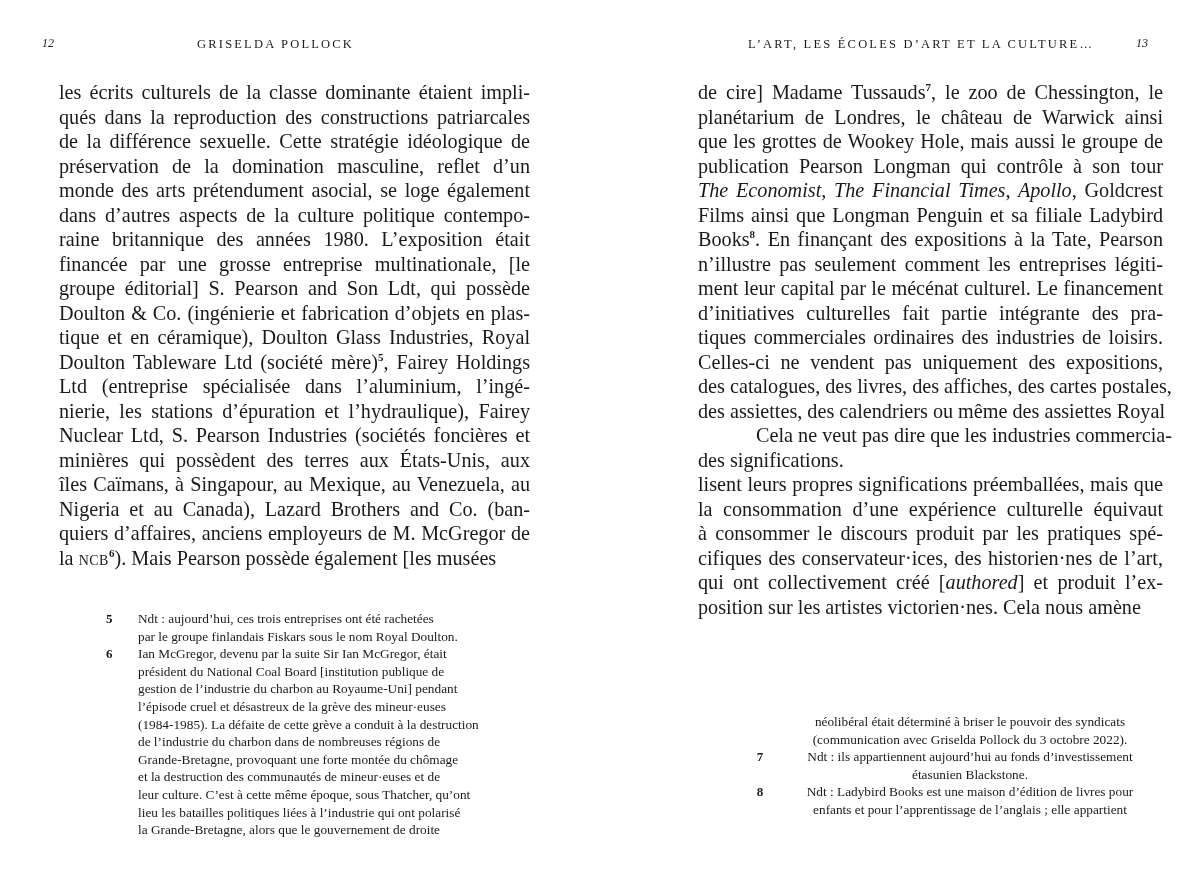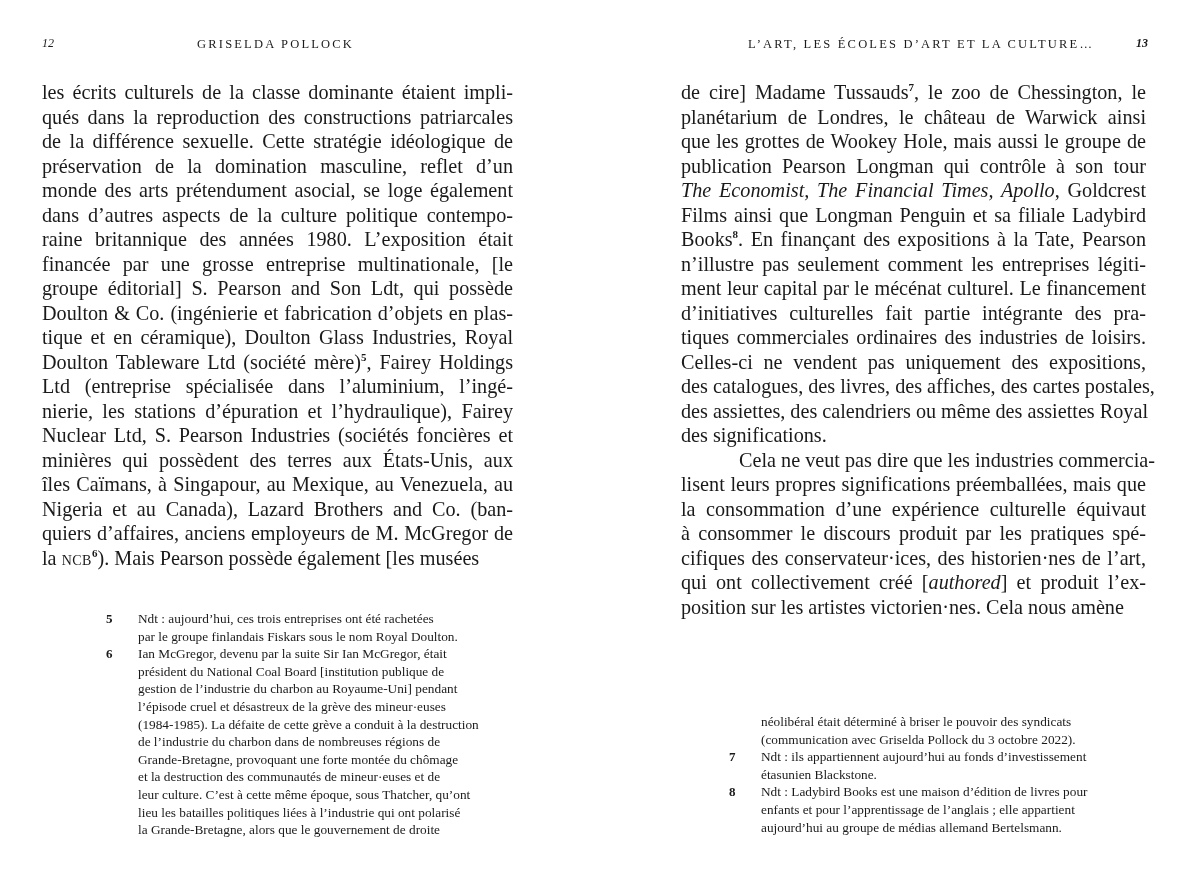--- a/index.html
+++ b/index.html
@@ -18,20 +18,21 @@
     line-height: 16px;
   }
   .folio {
     position: absolute; top: 35px; font-style: italic; font-size: 12px; line-height: 16px;
   }
 
   .body-text {
     position: absolute;
     font-size: 20.2px; line-height: 24.5px;
     text-align: justify;
+    margin-left: 17px;
   }
   .body-text .line { display: block; white-space: nowrap; text-align: justify; text-align-last: justify; }
   .body-text .line.last { text-align-last: left; }
   .body-text .line.indent { padding-left: 58px; }
   .sup { font-size: 11px; vertical-align: super; line-height: 0; font-weight: bold; }
   .sc { font-variant: small-caps; text-transform: lowercase; letter-spacing: 0.5px; }
   .it { font-style: italic; }
 
   .notes {
     position: absolute;
@@ -93,61 +94,60 @@
           <span class="nl">leur culture. C’est à cette même époque, sous Thatcher, qu’ont</span>
           <span class="nl">lieu les batailles politiques liées à l’industrie qui ont polarisé</span>
           <span class="nl">la Grande-Bretagne, alors que le gouvernement de droite</span>
         </div>
       </div>
     </div>
 </div>
 
 <div class="page page-right">
   <span class="running-head" style="left:152px;">L’ART, LES ÉCOLES D’ART ET LA CULTURE…</span>
-  <span class="folio" style="left:540px;font-weight:bold;">13</span>
+  <span class="folio" style="left:540px;">13</span>
   <div class="body-text" id="right-body" style="left:85px; top:80px; width:465px;">
       <span class="line"><span>de cire] Madame Tussauds</span><span class="sup">7</span><span>, le zoo de Chessington, le</span></span>
       <span class="line">planétarium de Londres, le château de Warwick ainsi</span>
       <span class="line">que les grottes de Wookey Hole, mais aussi le groupe de</span>
       <span class="line">publication Pearson Longman qui contrôle à son tour</span>
       <span class="line"><span class="it">The Economist, The Financial Times, Apollo</span><span>, Goldcrest</span></span>
       <span class="line">Films ainsi que Longman Penguin et sa filiale Ladybird</span>
       <span class="line"><span>Books</span><span class="sup">8</span><span>. En finançant des expositions à la Tate, Pearson</span></span>
       <span class="line">n’illustre pas seulement comment les entreprises légiti-</span>
       <span class="line">ment leur capital par le mécénat culturel. Le financement</span>
       <span class="line">d’initiatives culturelles fait partie intégrante des pra-</span>
       <span class="line">tiques commerciales ordinaires des industries de loisirs.</span>
       <span class="line">Celles-ci ne vendent pas uniquement des expositions,</span>
       <span class="line">des catalogues, des livres, des affiches, des cartes postales,</span>
       <span class="line">des assiettes, des calendriers ou même des assiettes Royal</span>
+      <span class="line indent">Cela ne veut pas dire que les industries commercia-</span>
       <span class="line last">des significations.</span>
-      <span class="line indent">Cela ne veut pas dire que les industries commercia-</span>
       <span class="line">lisent leurs propres significations préemballées, mais que</span>
       <span class="line">la consommation d’une expérience culturelle équivaut</span>
       <span class="line">à consommer le discours produit par les pratiques spé-</span>
       <span class="line">cifiques des conservateur·ices, des historien·nes de l’art,</span>
       <span class="line"><span>qui ont collectivement créé [</span><span class="it">authored</span><span>] et produit l’ex-</span></span>
       <span class="line last">position sur les artistes victorien·nes. Cela nous amène</span>
     </div>
-  <div class="notes" id="right-notes" style="left:133px; top:713px; width:420px;">
+  <div class="notes" id="right-notes" style="left:148px; top:713px; width:420px;text-align:center;">
       <div class="note cont">
         <div class="note-body">
           <span class="nl">néolibéral était déterminé à briser le pouvoir des syndicats</span>
           <span class="nl">(communication avec Griselda Pollock du 3 octobre 2022).</span>
         </div>
       </div>
       <div class="note">
         <span class="note-num">7</span>
         <div class="note-body">
           <span class="nl">Ndt : ils appartiennent aujourd’hui au fonds d’investissement</span>
           <span class="nl">étasunien Blackstone.</span>
         </div>
       </div>
       <div class="note">
         <span class="note-num">8</span>
         <div class="note-body">
           <span class="nl">Ndt : Ladybird Books est une maison d’édition de livres pour</span>
           <span class="nl">enfants et pour l’apprentissage de l’anglais ; elle appartient</span>
-          <span class="nl">aujourd’hui au groupe de médias allemand Bertelsmann.</span>
         </div>
       </div>
     </div>
 </div>
 
 </body></html>

